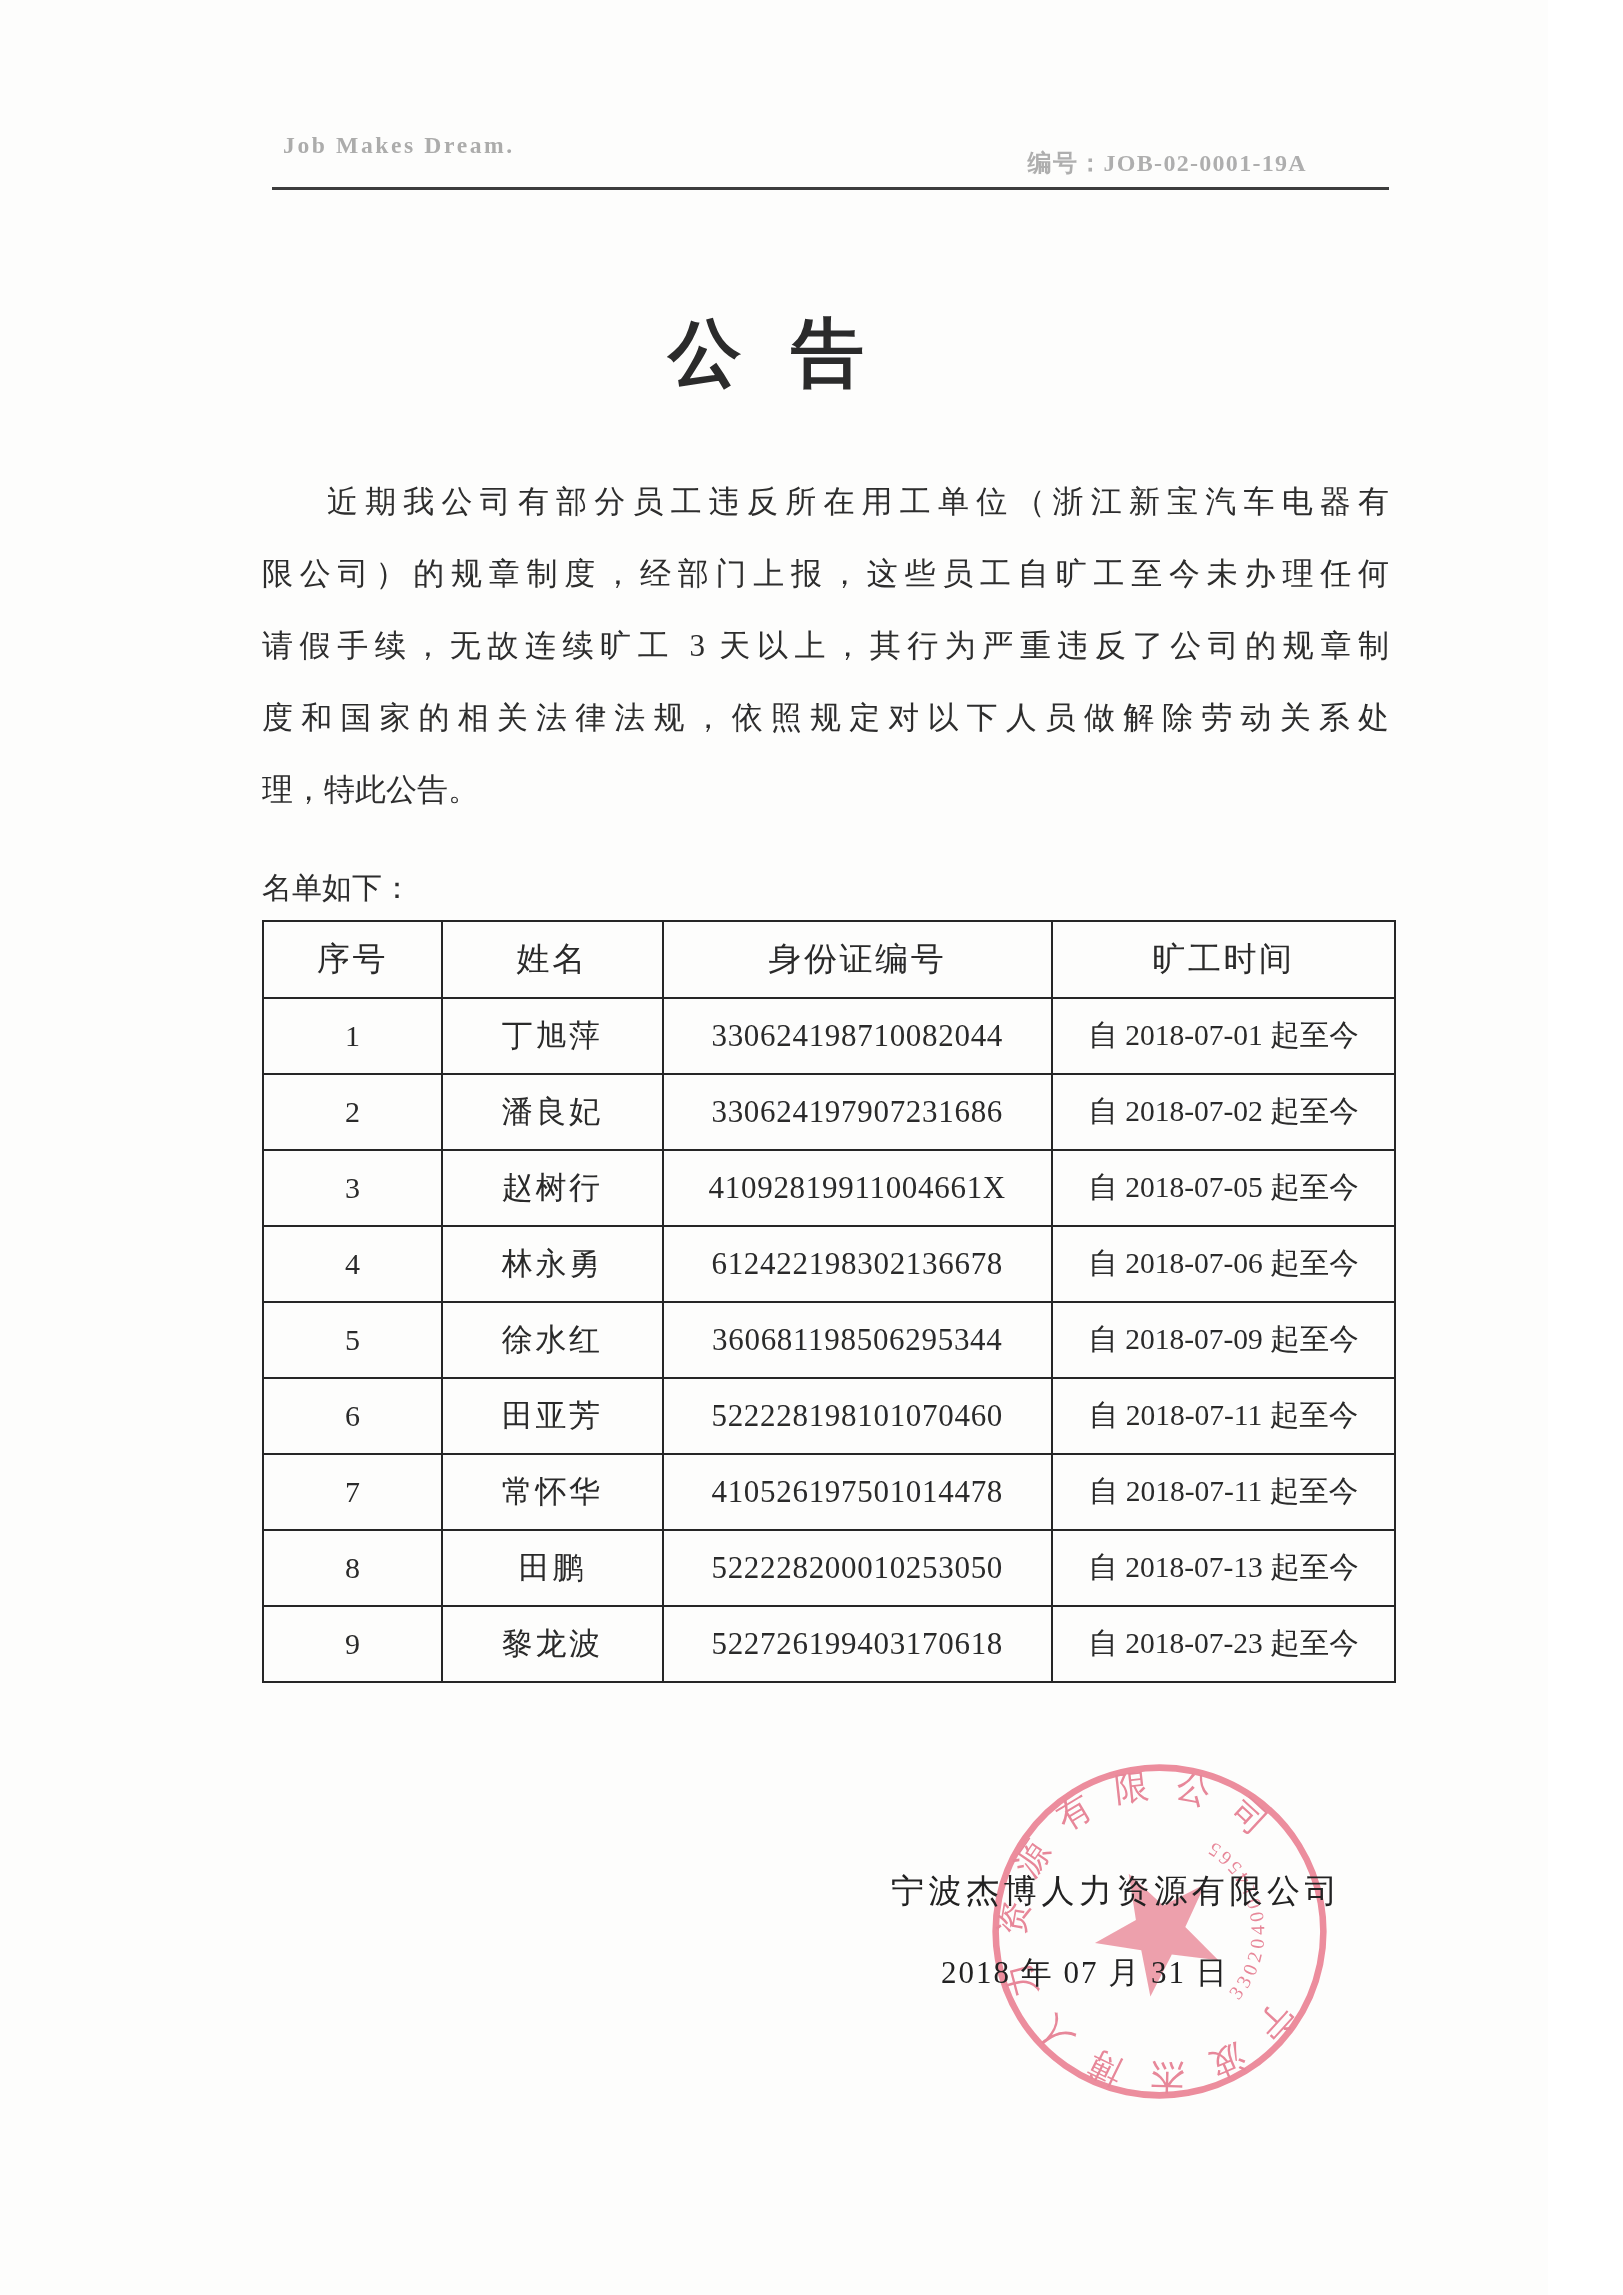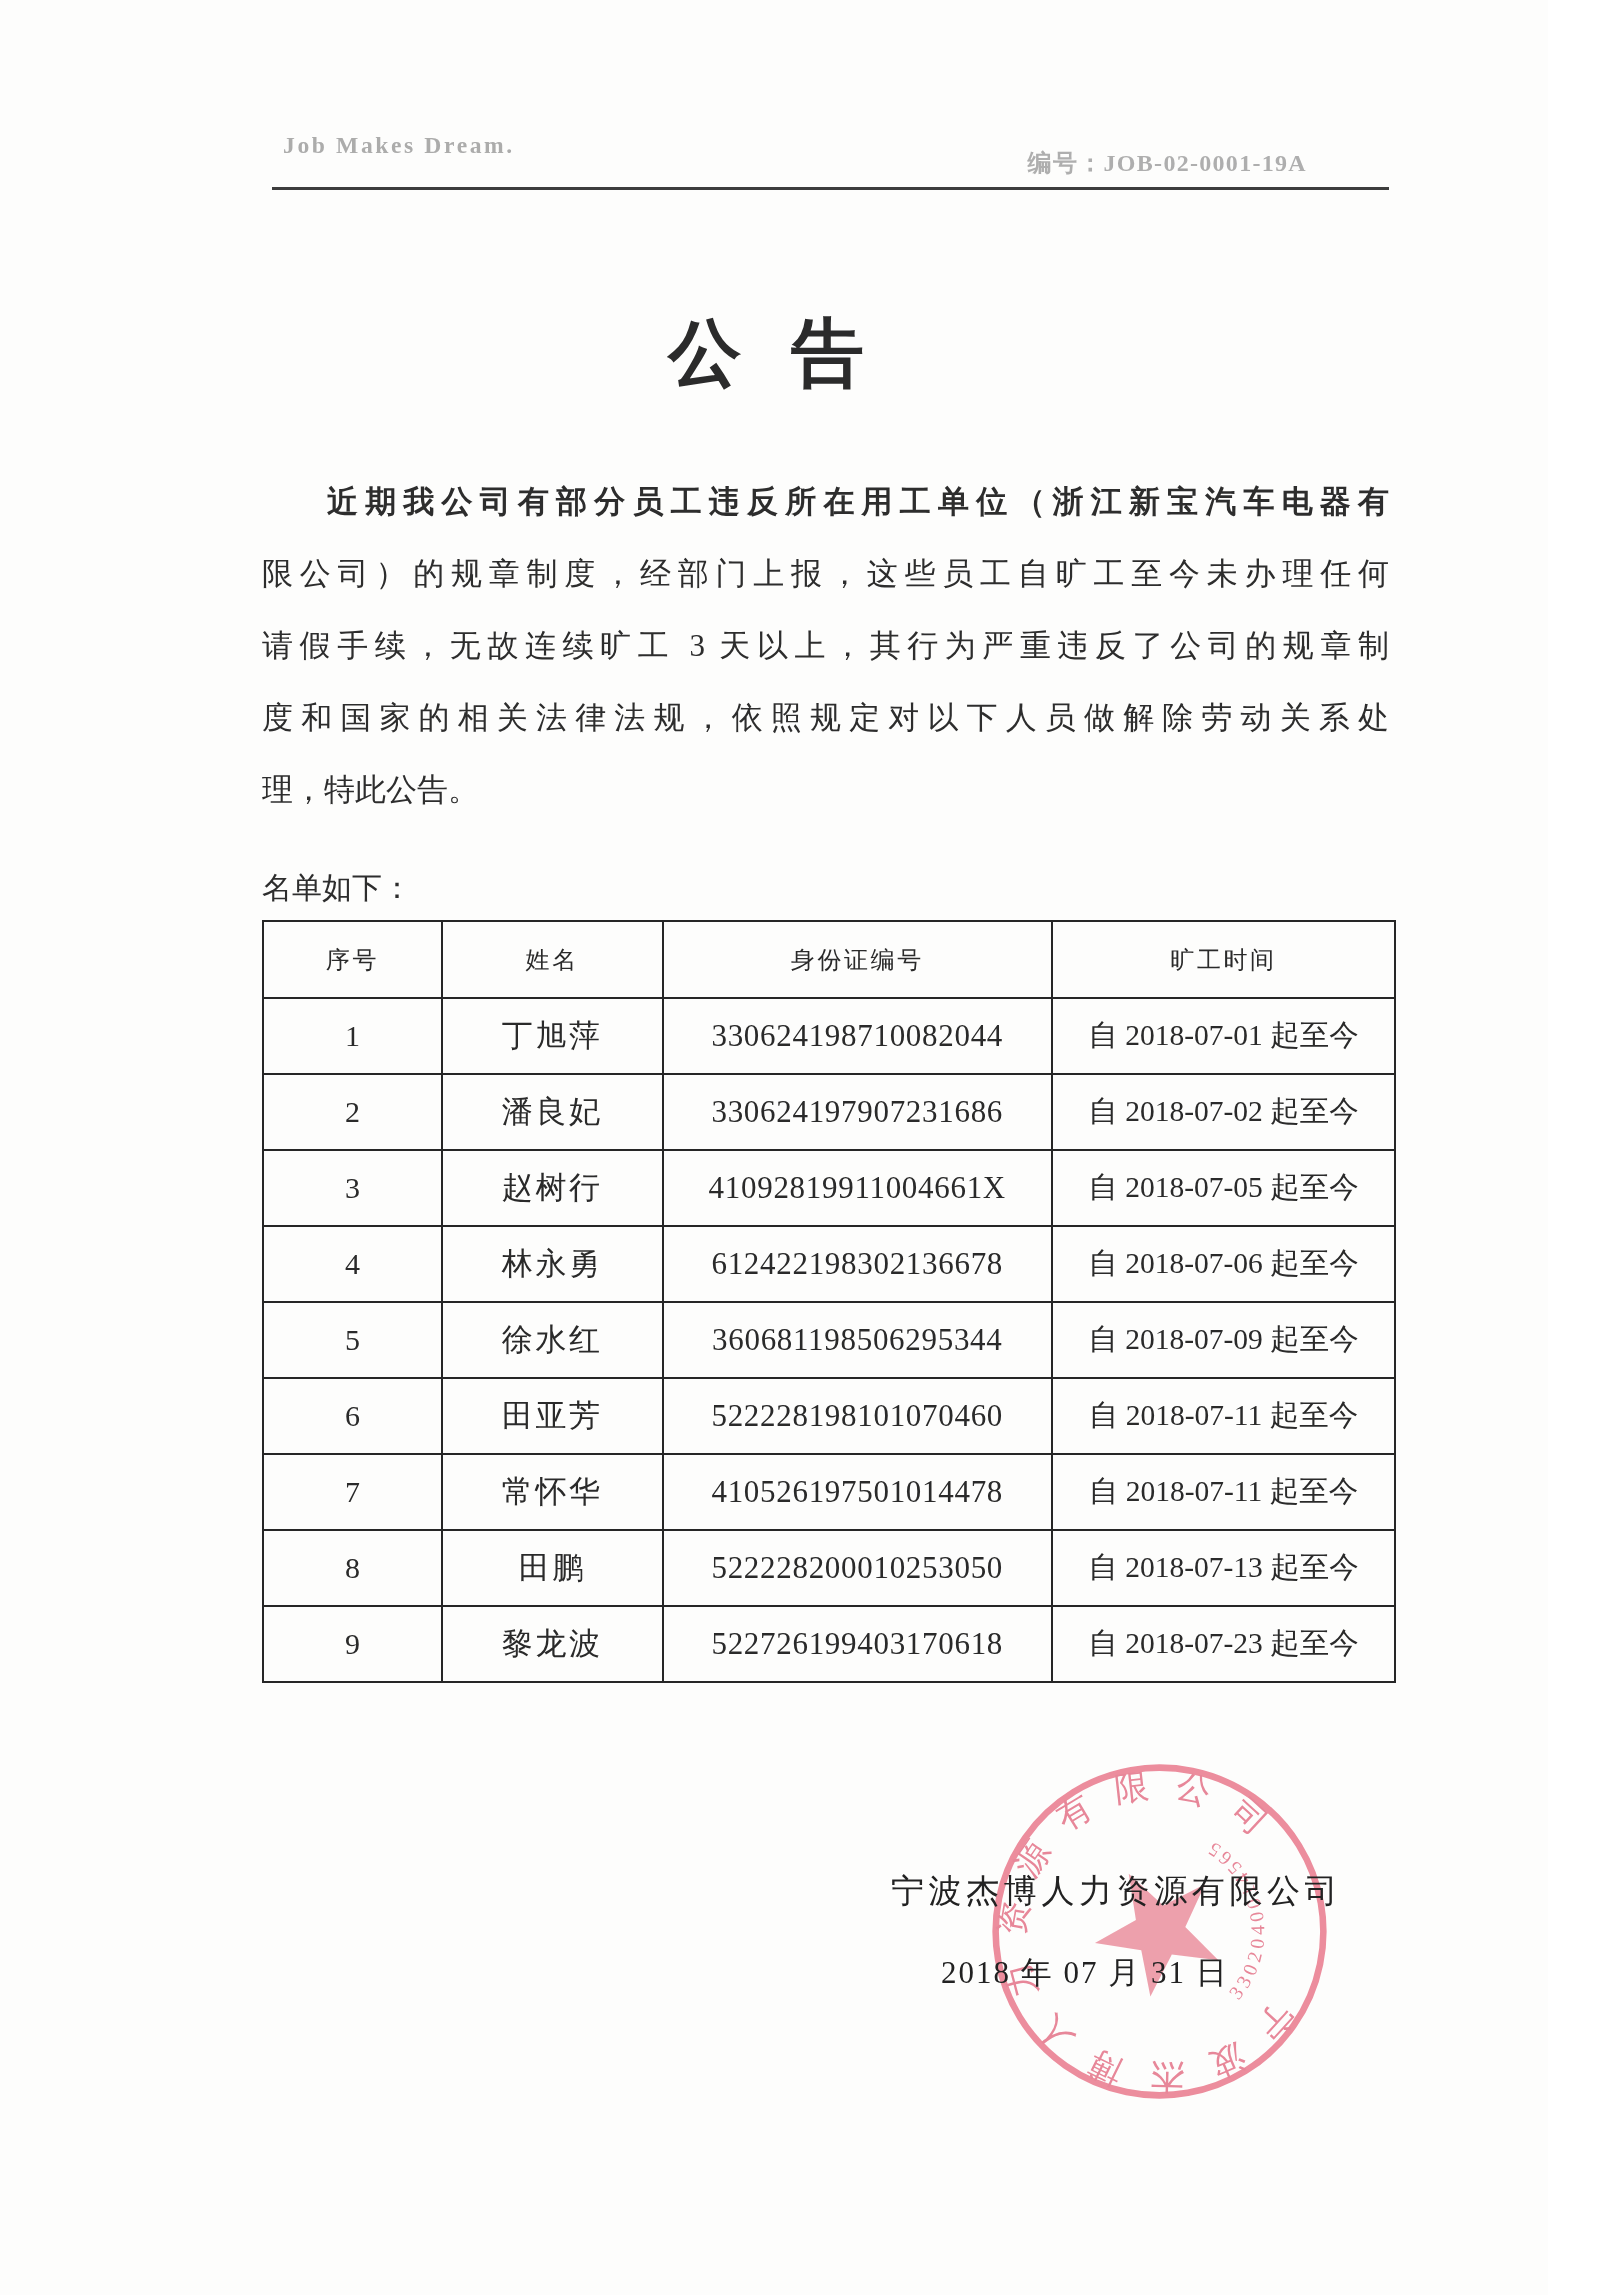--- a/index.html
+++ b/index.html
@@ -21,36 +21,36 @@
   .doc-title {
     position:absolute; left:0; top:305px; width:100%; text-align:center;
     font-size:73px; font-weight:bold; color:#2b2b2b; letter-spacing:15.7px; white-space:pre;
   }
   
   .body-block { position:absolute; left:262px; top:466px; width:1127px; }
   .body-line {
     font-size:31px; line-height:72px; color:#2d2d2d;
     text-align:justify; text-align-last:justify; white-space:pre-wrap;
   }
-  .body-line.indent { text-indent:65px;font-weight:bold; }
+  .body-line.indent { text-indent:65px; }
   .body-line.last { text-align-last:left; }
   .list-label { position:absolute; left:262px; top:868px; font-size:30px; color:#2d2d2d; }
   
   table.roster {
     position:absolute; left:262px; top:920px; width:1134px;
     border-collapse:collapse; table-layout:fixed;
   }
   table.roster th, table.roster td {
     border:2px solid #262626; text-align:center; vertical-align:middle;
     font-weight:normal; color:#2a2a2a; padding:0;
   }
   table.roster { border:2.6px solid #1f1f1f; }
   table.roster thead tr { height:77px; }
   table.roster tbody tr { height:76px; }
-  .th-cell { font-size:24px; letter-spacing:2.6px; }
+  .th-cell { font-size:33px; letter-spacing:2.6px; }
   .cell-no { font-size:30px; }
   .cell-name { font-size:31px; letter-spacing:2.6px; }
   .cell-id { font-size:31px; letter-spacing:0.7px;border-radius:19px; }
   .cell-period { font-size:29.5px; }
   
   .footer-company {
     position:absolute; left:891px; top:1869px; font-size:33px; letter-spacing:4.6px;
     color:#222; z-index:3;
   }
   .footer-date {

